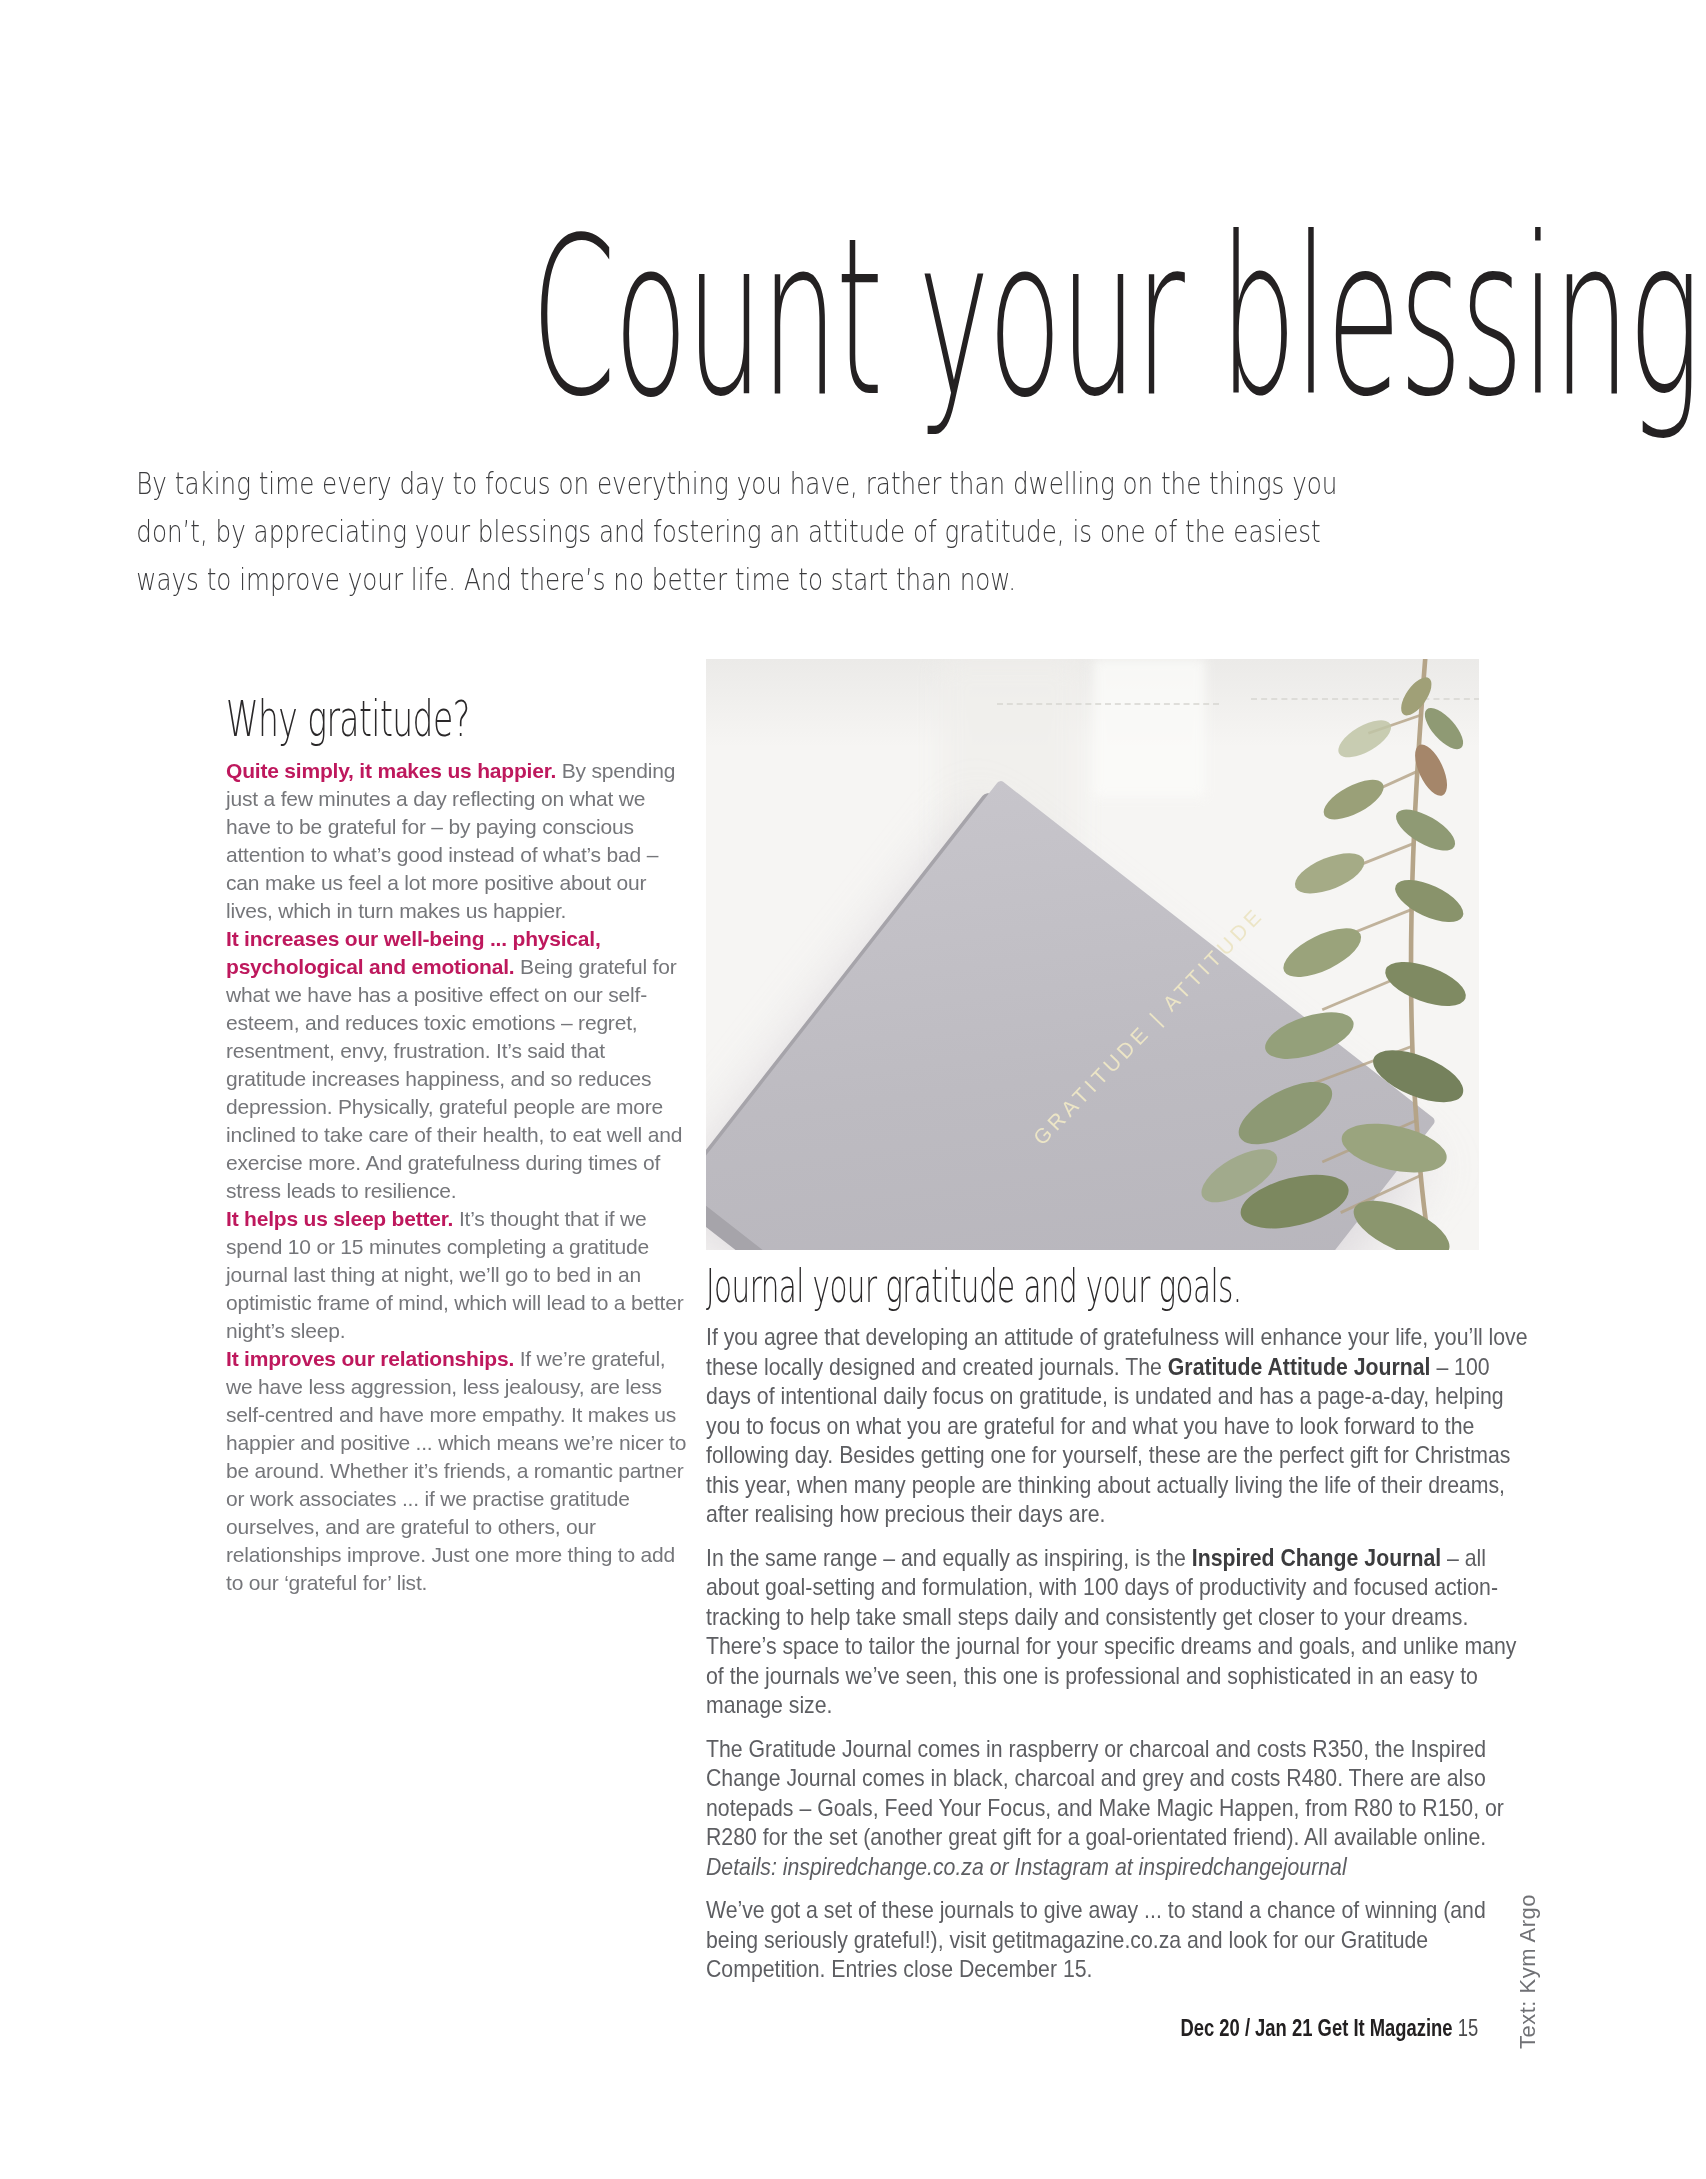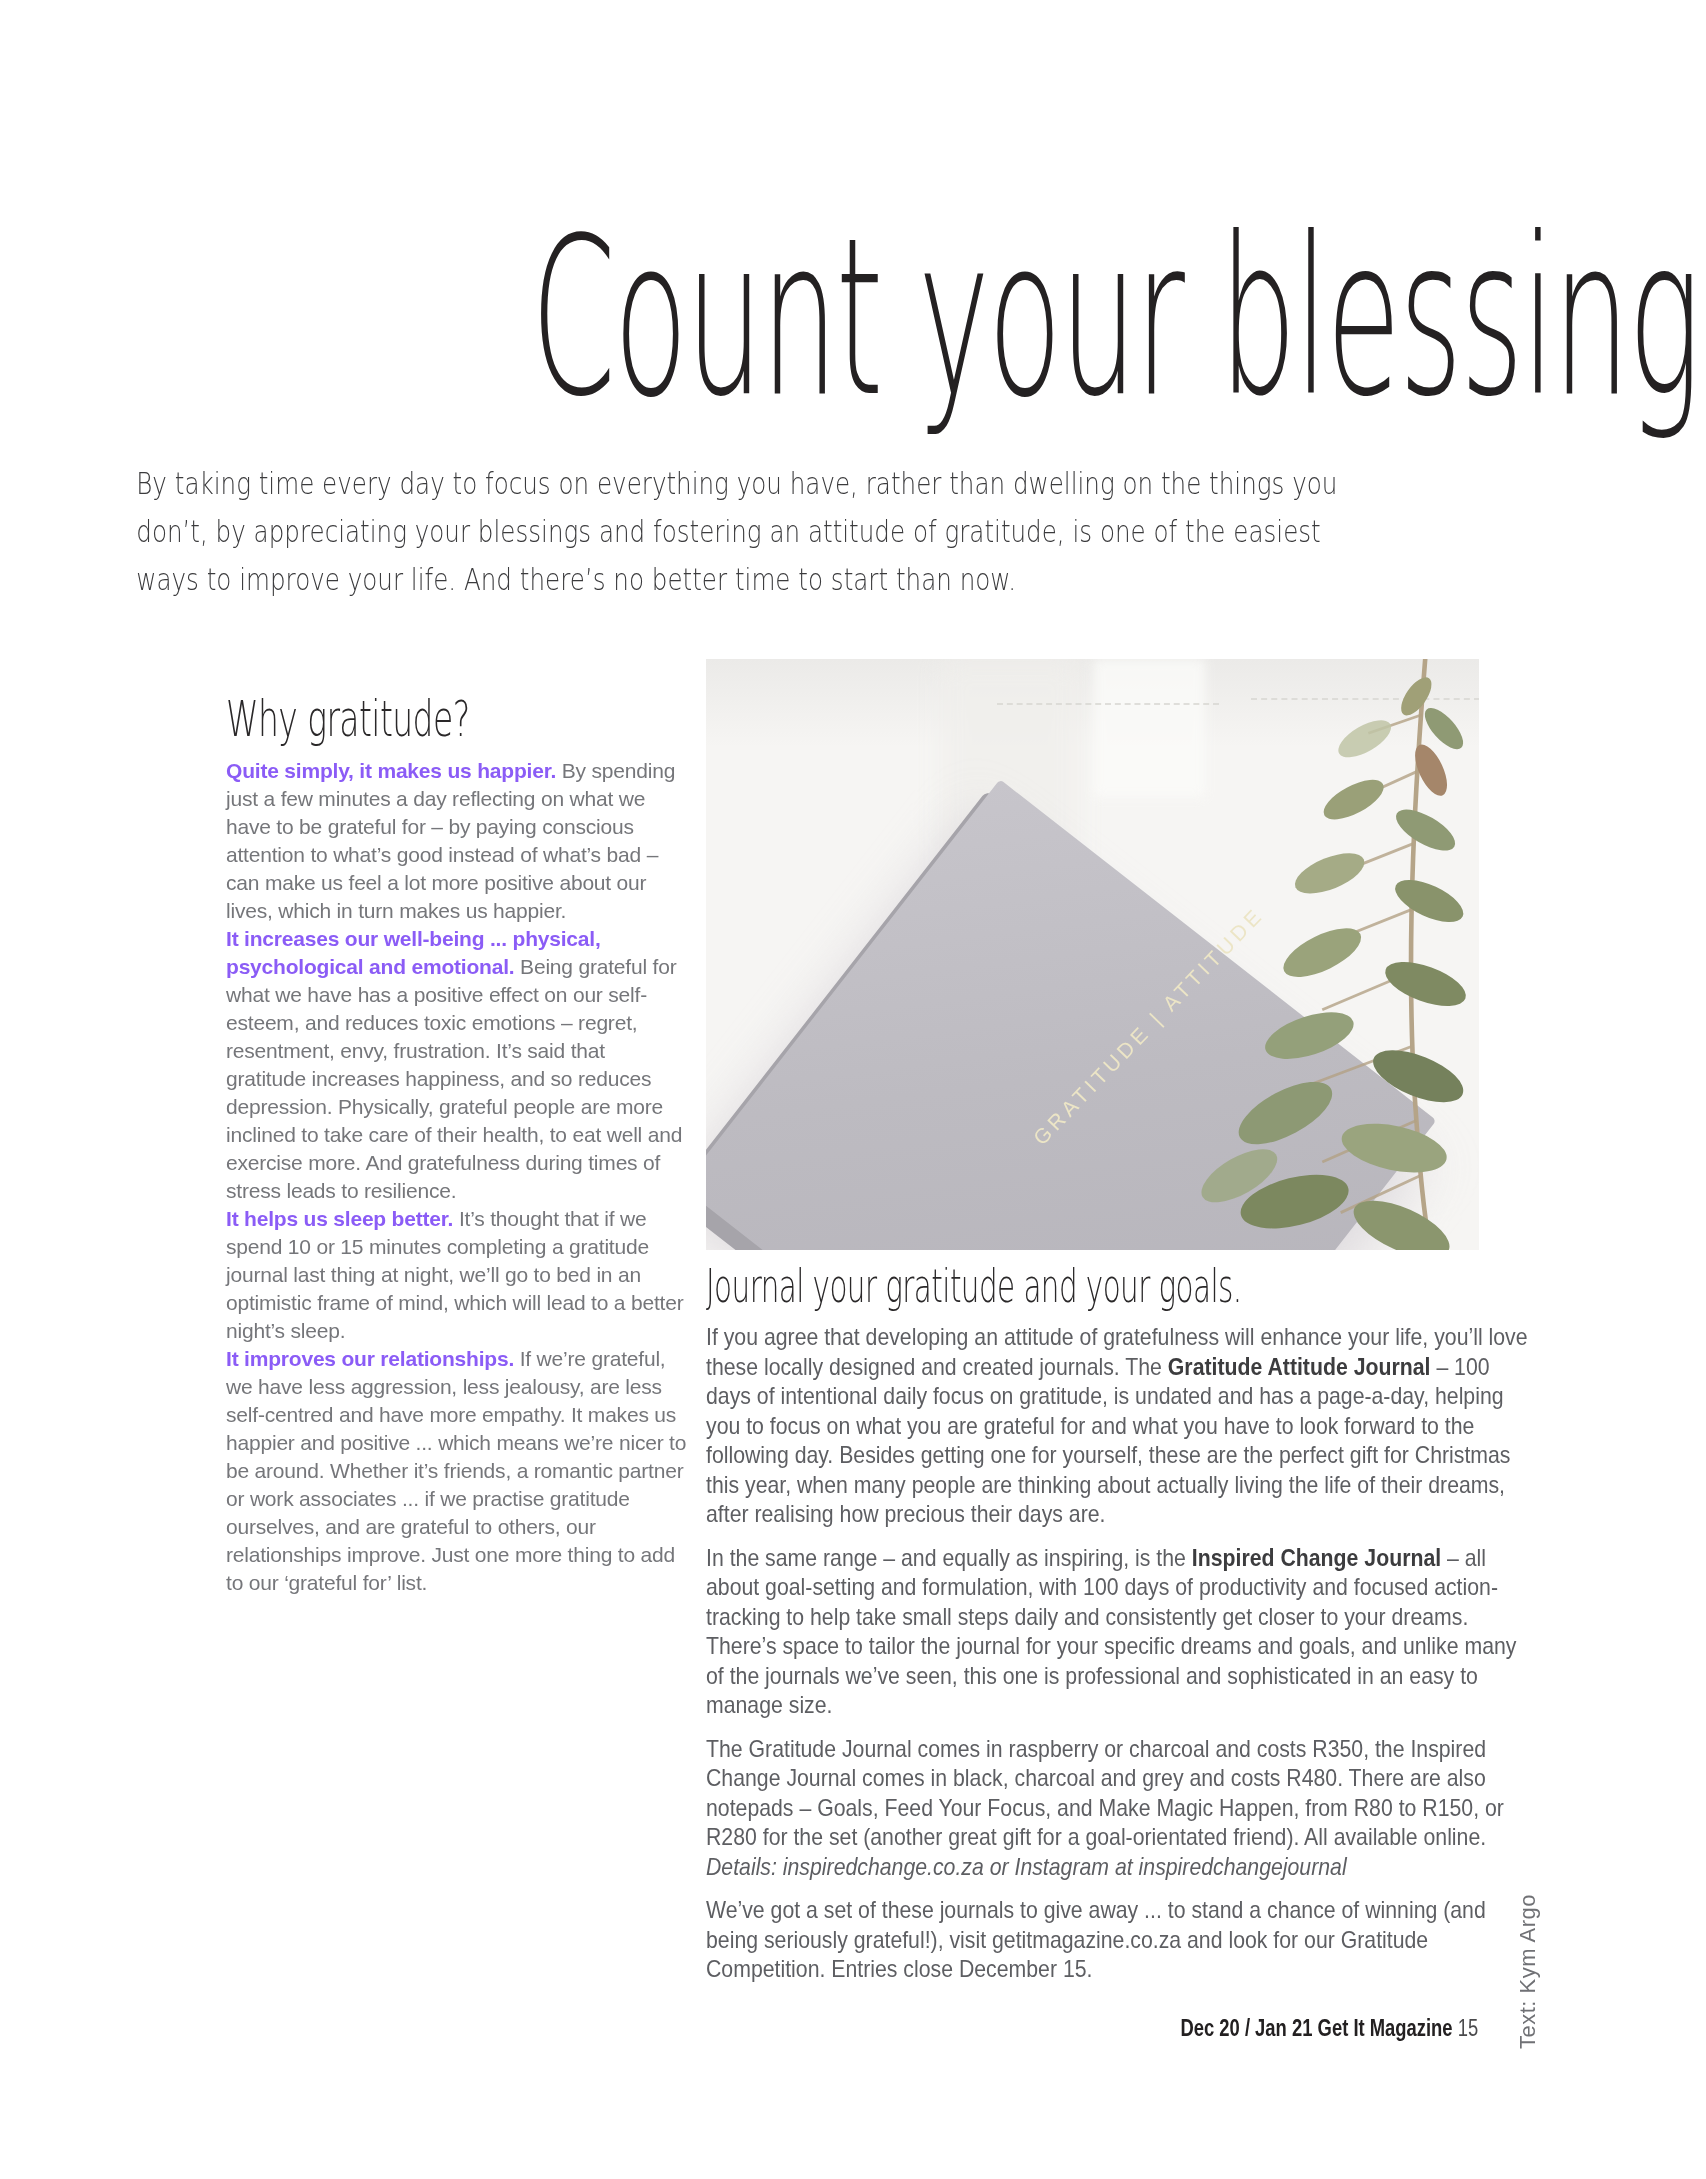--- a/index.html
+++ b/index.html
@@ -26,21 +26,21 @@
   .left-col h2{margin:0 0 10px 0;font-weight:100;}
   .h2-squeeze{
     display:inline-block;font-family:"DejaVu Sans","Liberation Sans",sans-serif;
     font-weight:100;font-size:50px;line-height:55px;color:#2a2829;letter-spacing:-0.9px;
     transform:scaleX(0.66);transform-origin:left top;white-space:nowrap;
   }
   .left-col p.sec{
     margin:0;font-size:21px;line-height:28px;color:#75767a;
     letter-spacing:-0.2px;font-weight:400;
   }
-  .left-col p.sec strong{color:#8b5cf6;font-weight:700;}
+  .left-col p.sec strong{color:#be185d;font-weight:700;}
   
   .photo{
     position:absolute;left:706px;top:659px;width:773px;height:591px;margin:0;
     background:#f6f5f3;overflow:hidden;
   }
   .photo-top-band{position:absolute;left:0;top:0;right:0;height:88px;
     background:linear-gradient(#ebeae8,#f6f5f3);}
   .photo-tag{position:absolute;left:388px;top:0;width:111px;height:138px;
     background:#fbfbf9;opacity:.85;filter:blur(5.5px);}
   .stitch{position:absolute;border-top:2.8px dashed #d9d8d3;opacity:.8;}

